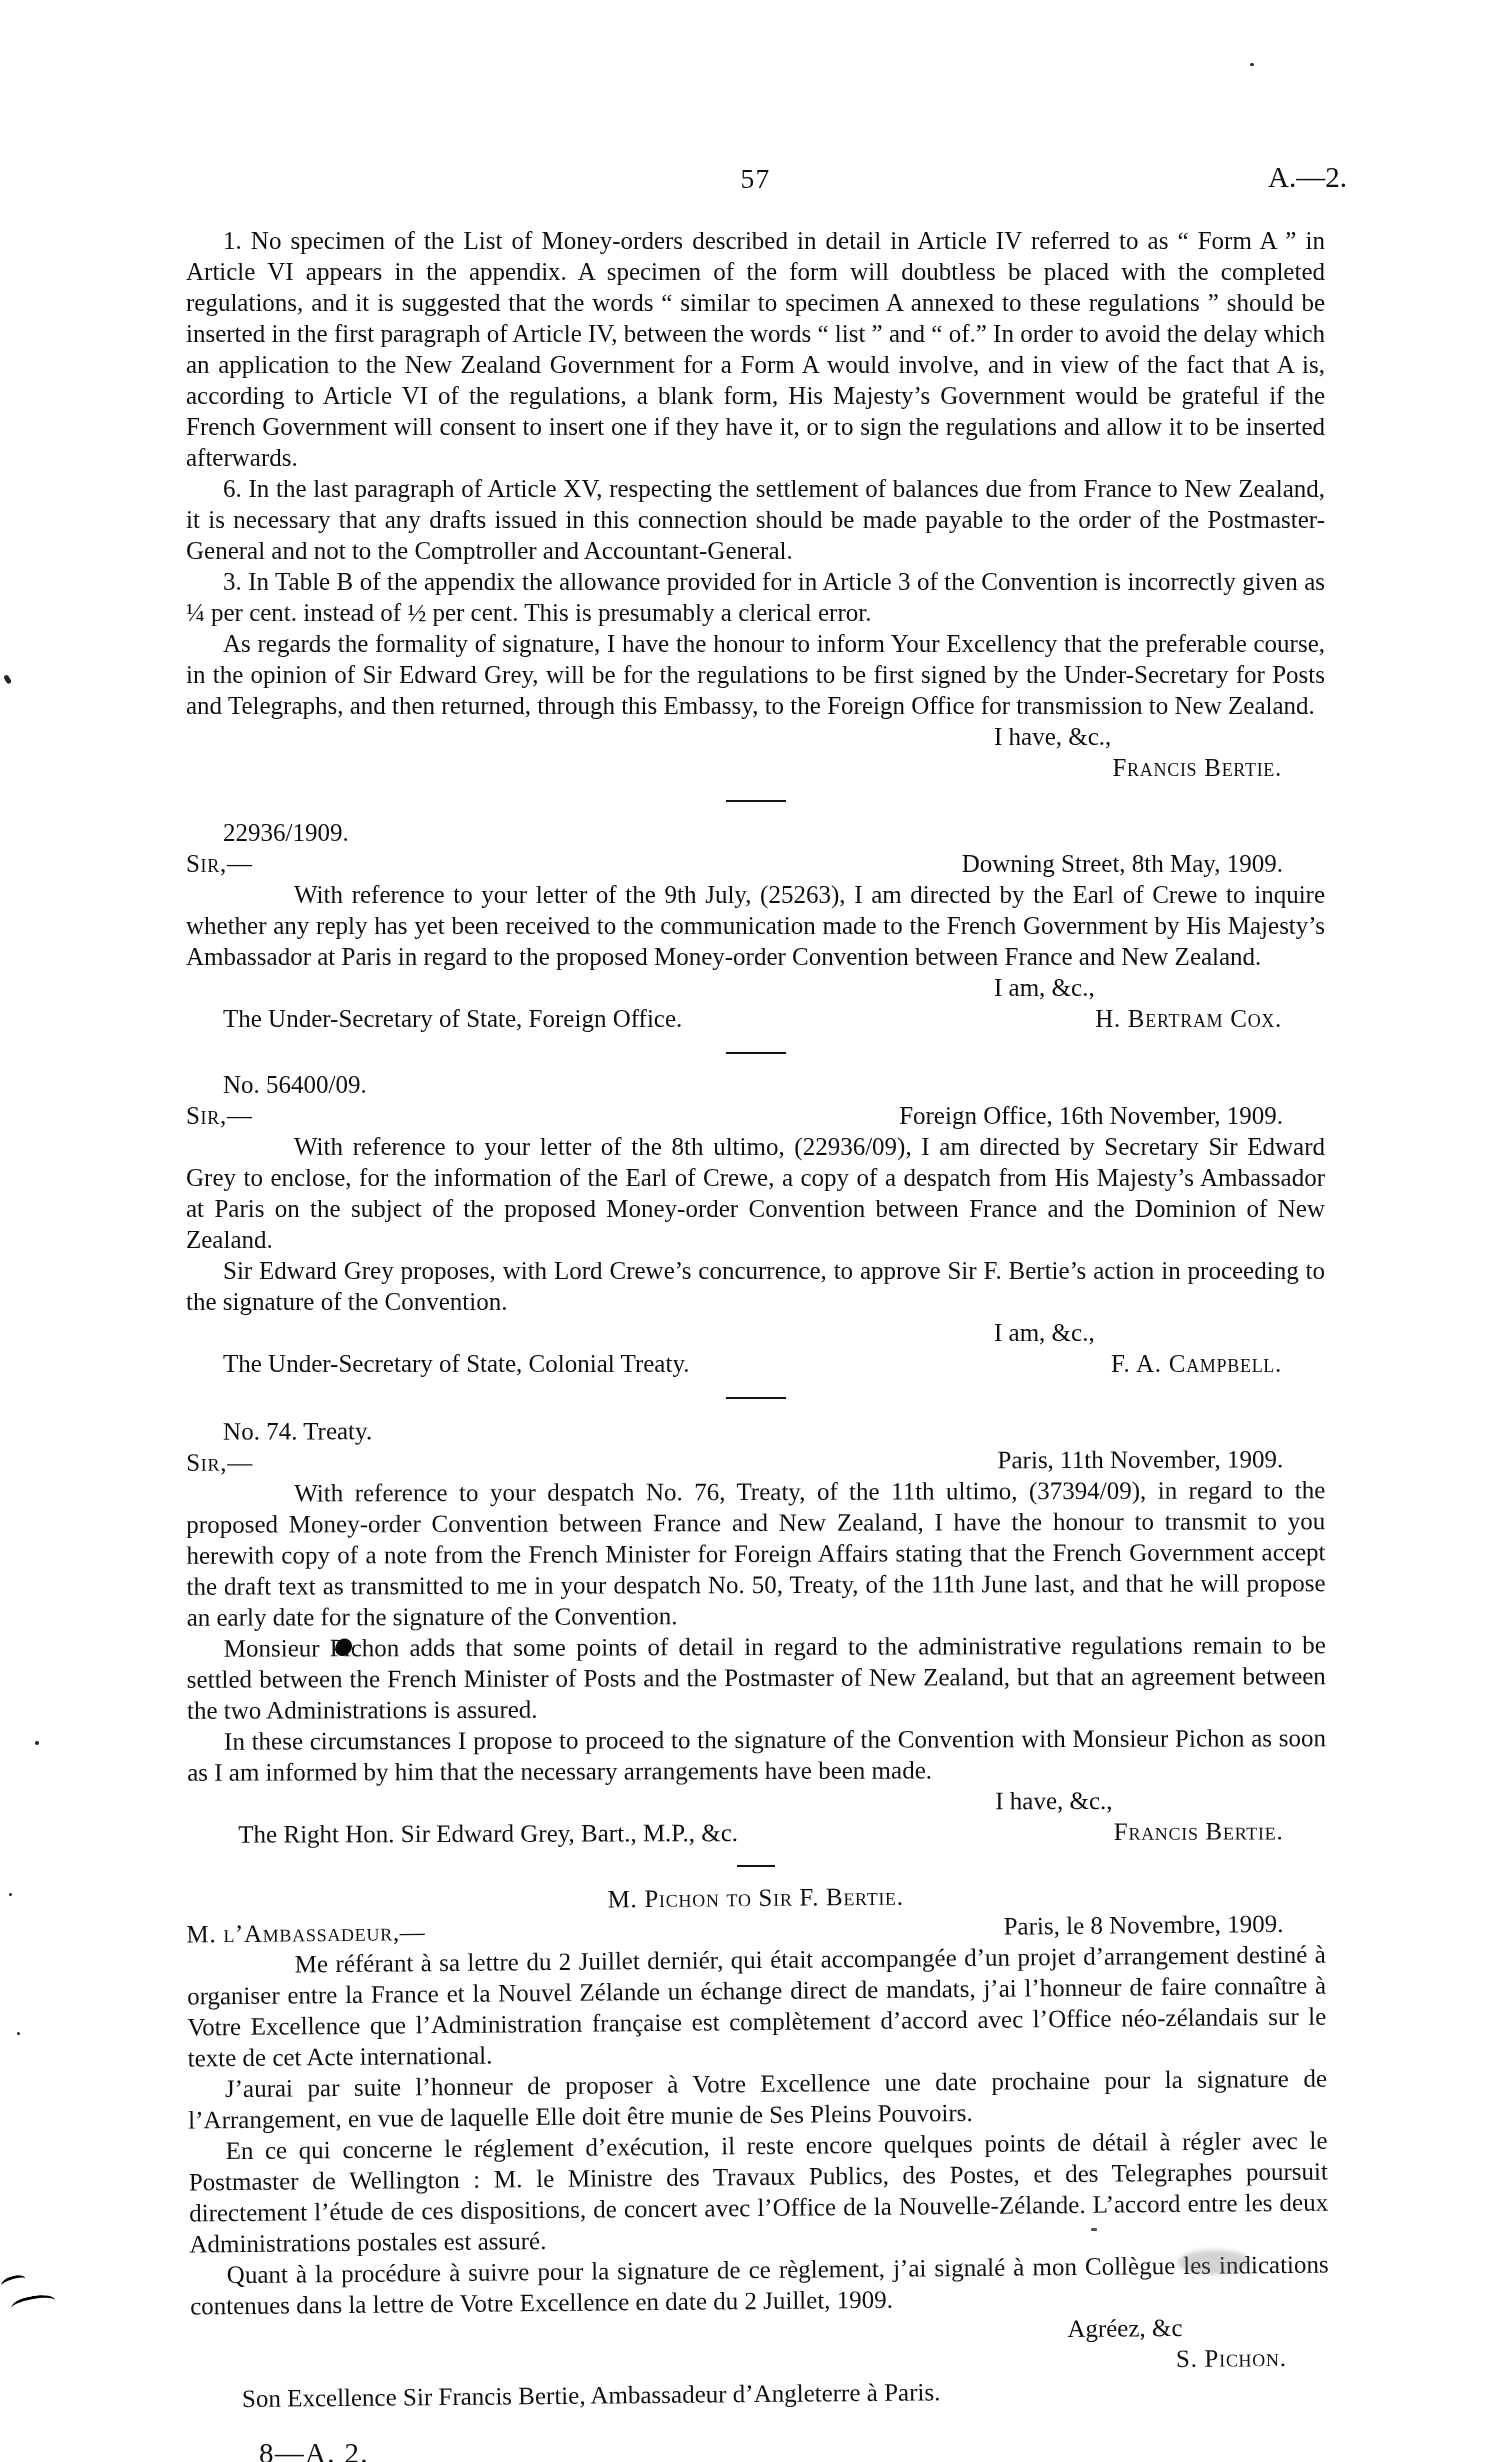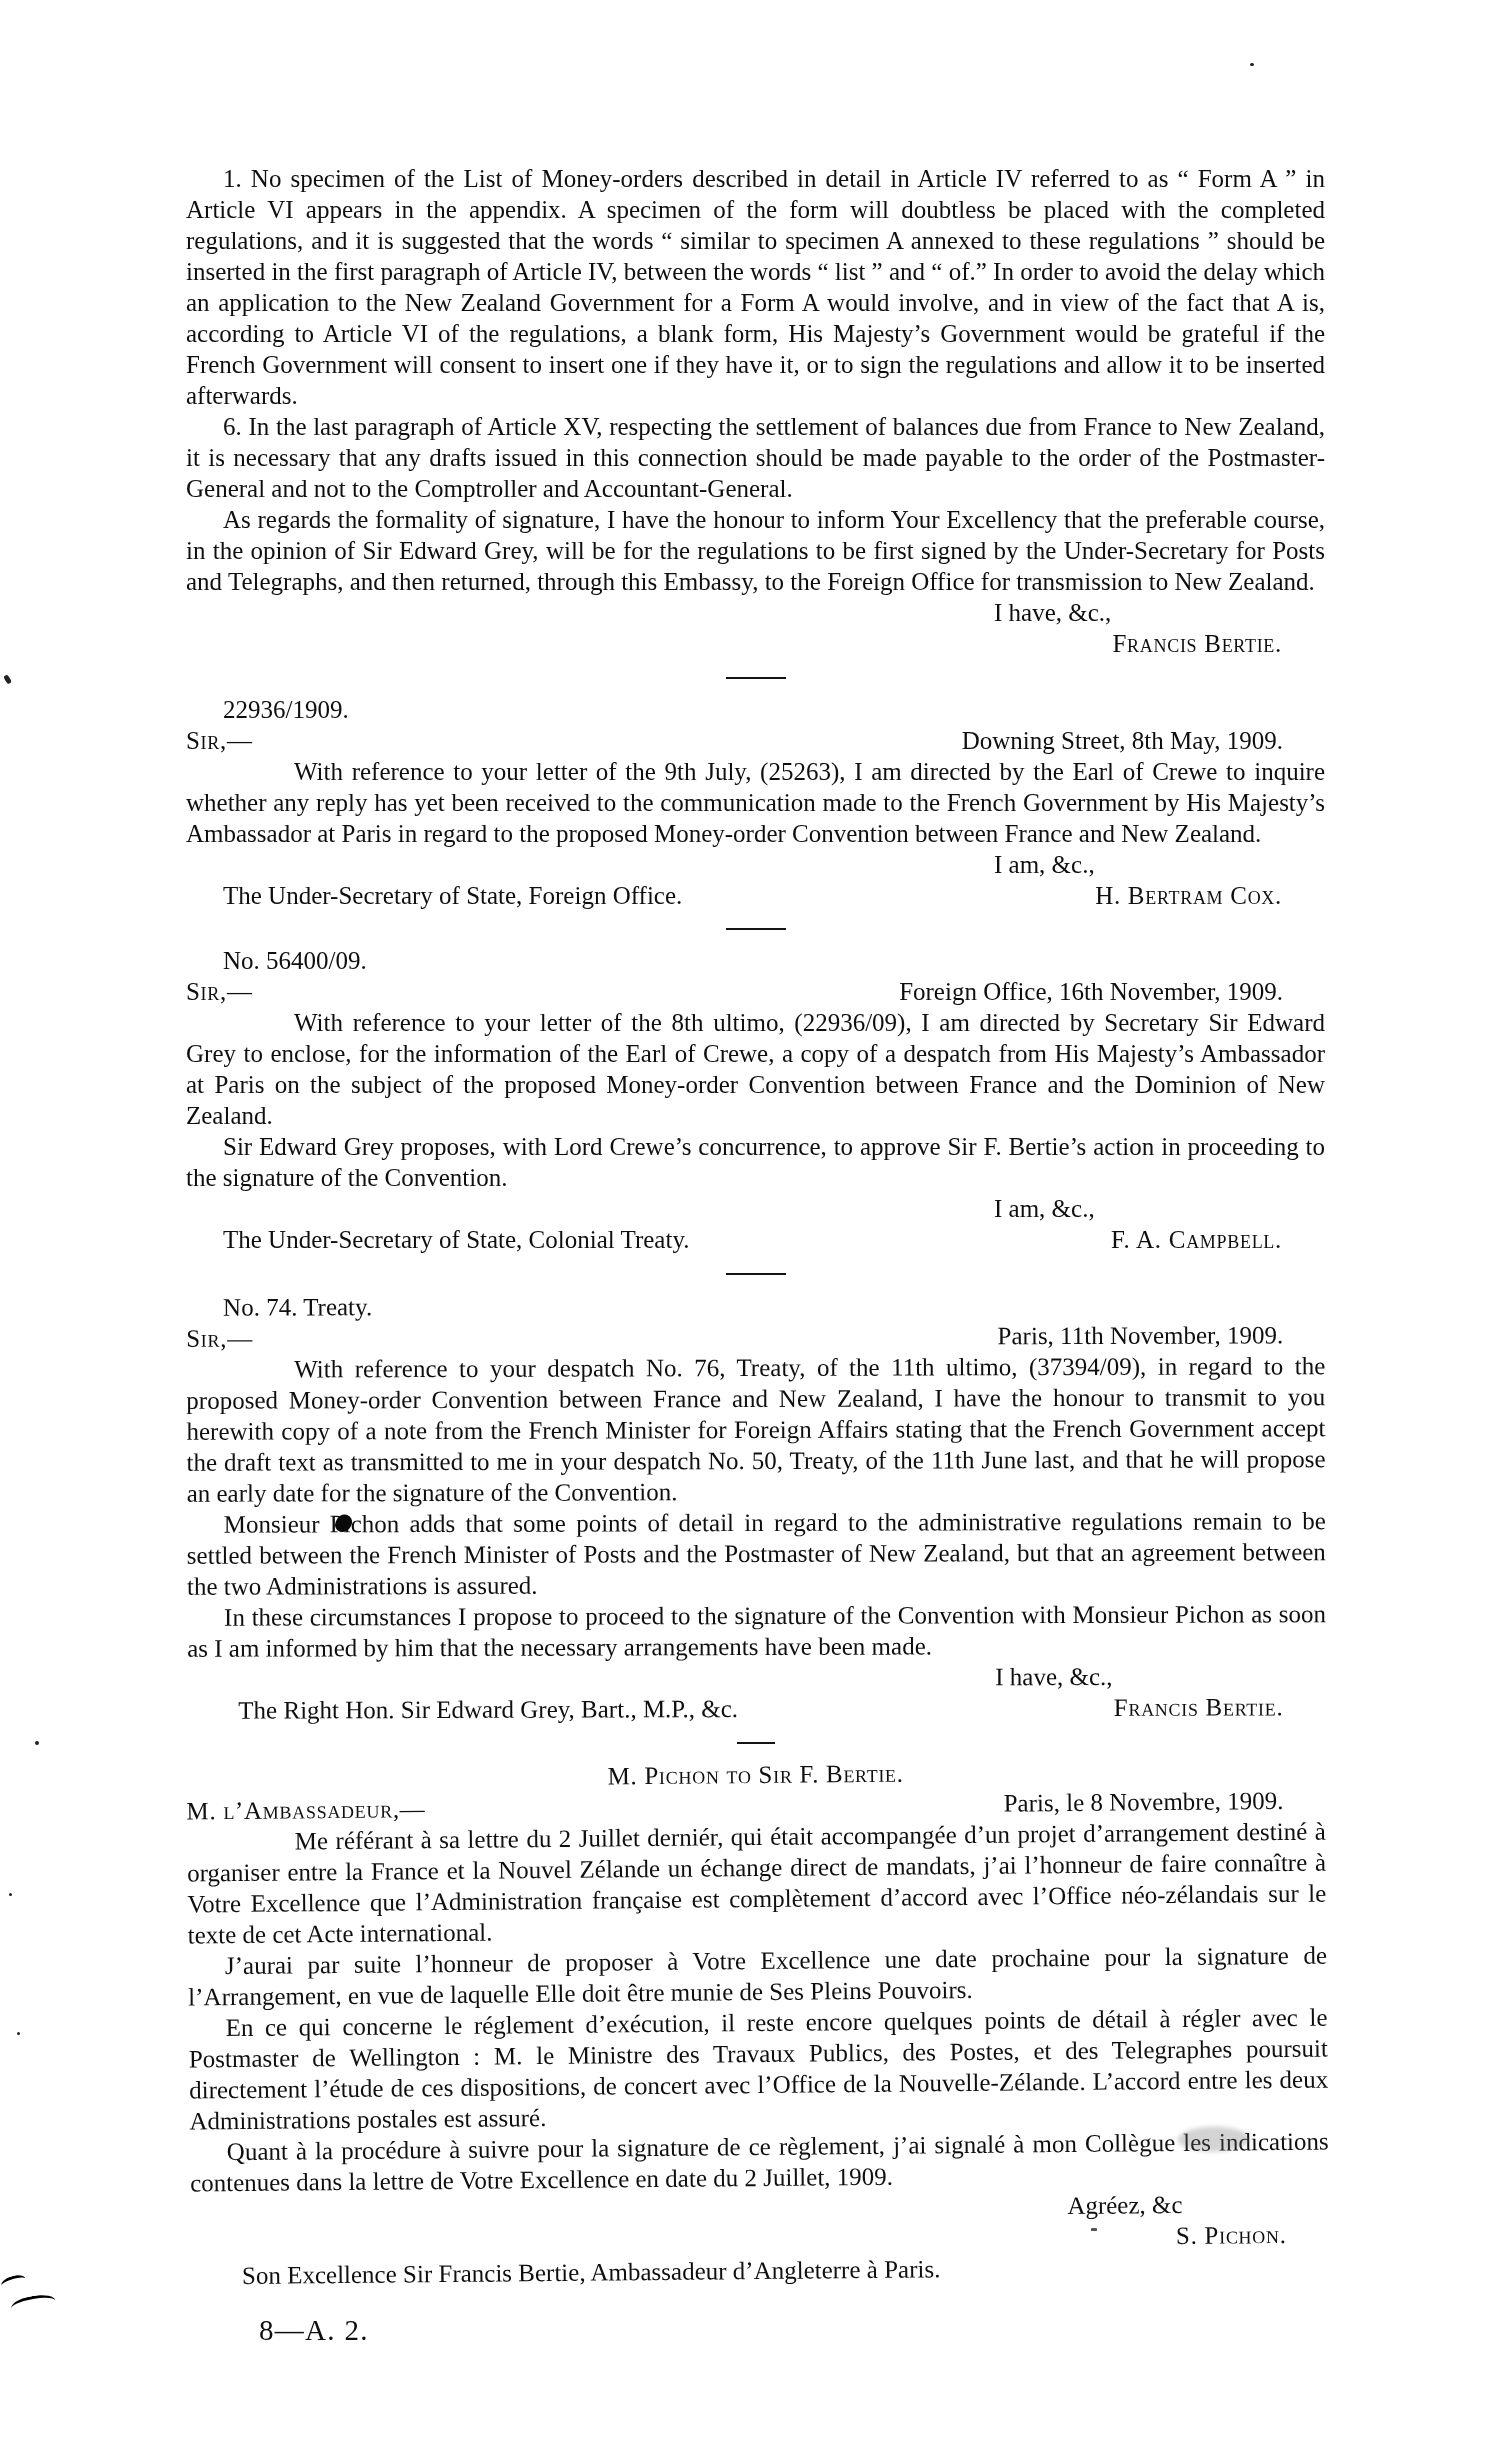--- a/index.html
+++ b/index.html
@@ -46,24 +46,29 @@
   .p1 { left:1.3px;  top:2276px; width:25px; height:9.2px; border-radius:60%; transform:rotate(-16deg); }
   .p2 { left:10.5px; top:2296px; width:45px; height:14.4px; border-radius:65%; transform:rotate(-10deg); }
 </style>
 </head>
 <body>
 
 <div class="page">
 
   <div class="content">
 
+    <div class="page-header">
+      <span class="page-number">57</span>
+      <span class="doc-ref">A.—2.</span>
+    </div>
 
     <section>
       <p class="par">1. No specimen of the List of Money-orders described in detail in Article IV referred to as “ Form A ” in Article VI appears in the appendix. A specimen of the form will doubtless be placed with the completed regulations, and it is suggested that the words “ similar to specimen A annexed to these regulations ” should be inserted in the first paragraph of Article IV, between the words “ list ” and “ of.” In order to avoid the delay which an application to the New Zealand Government for a Form A would involve, and in view of the fact that A is, according to Article VI of the regulations, a blank form, His Majesty’s Government would be grateful if the French Government will consent to insert one if they have it, or to sign the regulations and allow it to be inserted afterwards.</p>
       <p class="par">6. In the last paragraph of Article XV, respecting the settlement of balances due from France to New Zealand, it is necessary that any drafts issued in this connection should be made payable to the order of the Postmaster-General and not to the Comptroller and Accountant-General.</p>
+      <p class="par">3. In Table B of the appendix the allowance provided for in Article 3 of the Convention is incorrectly given as ¼ per cent. instead of ½ per cent. This is presumably a clerical error.</p>
       <p class="par">As regards the formality of signature, I have the honour to inform Your Excellency that the preferable course, in the opinion of Sir Edward Grey, will be for the regulations to be first signed by the Under-Secretary for Posts and Telegraphs, and then returned, through this Embassy, to the Foreign Office for transmission to New Zealand.</p>
       <div class="closing-line">I have, &amp;c.,</div>
       <div class="sig-solo smallcaps">Francis Bertie.</div>
     </section>
 
     <div class="rule"></div>
 
     <section>
       <div class="ref-line">22936/1909.</div>
       <div class="salutation-row">

